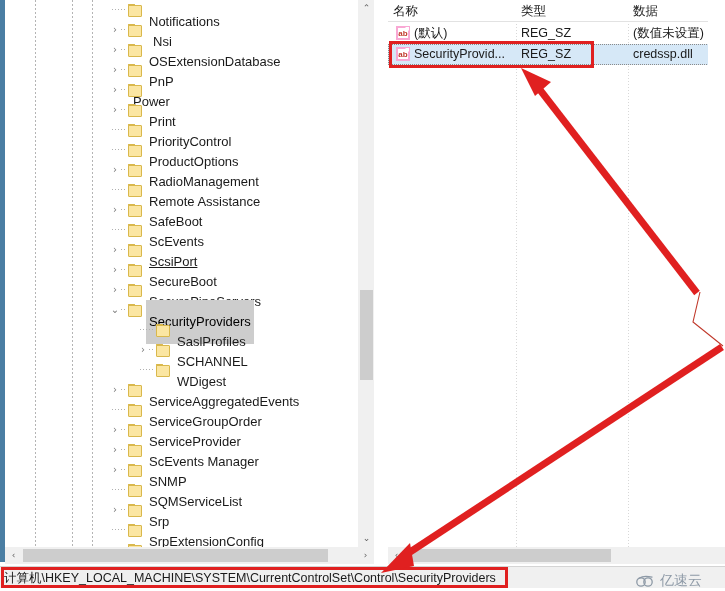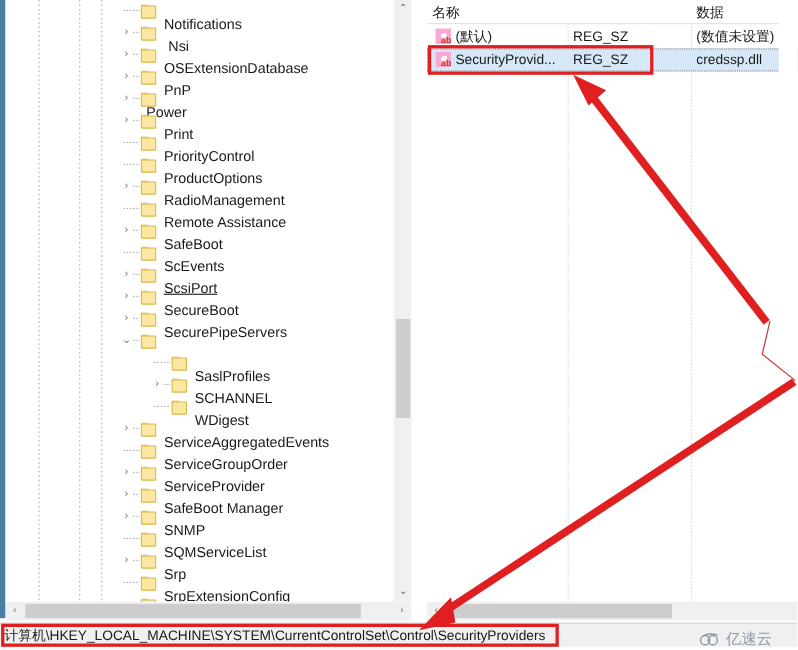--- a/index.html
+++ b/index.html
@@ -249,21 +249,21 @@
     height: 18px;
     line-height: 21px;
     white-space: nowrap;
     overflow: hidden;
   }
   .ab-icon {
     position: absolute;
     left: 8px; top: 3px;
     width: 14px; height: 14px;
     background: #ffffff;
-    border: 5px solid #f9a8d4;
+    border: 2px solid #f9a8d4;
     box-sizing: border-box;
     font-size: 8px;
     line-height: 12px;
     text-align: center;
     color: #c0392b;
     font-weight: bold;
     font-family: "Liberation Sans", sans-serif;
   }
   .ab-icon::after {
     content: "";
@@ -544,20 +544,21 @@
         </div>
         <div class="tree-row selected" style="top: 0px;">
           <div class="twisty" style="left: 103px;">⌄</div>
           <div class="elbow" style="left: 116px;">
             <i style="left: 0px; width: 6px;"></i>
           </div>
           <div class="folder" style="left: 123px;">
             <div class="ftab"></div>
             <div class="fbody"></div>
           </div>
+          <div class="label" style="left: 141px;">SecurityProviders</div>
         </div>
         <div class="tree-row" style="top: 0px;">
           <div class="elbow" style="left: 131px;">
             <i></i>
           </div>
           <div class="elbow" style="left: 144px;">
             <i style="left: 0px; width: 6px;"></i>
           </div>
           <div class="folder" style="left: 151px;">
             <div class="ftab"></div>
@@ -626,21 +627,21 @@
         </div>
         <div class="tree-row" style="top: 0px;">
           <div class="twisty" style="left: 103px;">›</div>
           <div class="elbow" style="left: 116px;">
             <i style="left: 0px; width: 6px;"></i>
           </div>
           <div class="folder" style="left: 123px;">
             <div class="ftab"></div>
             <div class="fbody"></div>
           </div>
-          <div class="label" style="left: 141px;">SafeBoot Manager</div>
+          <div class="label" style="left: 141px;">ScEvents Manager</div>
         </div>
         <div class="tree-row" style="top: 0px;">
           <div class="twisty" style="left: 103px;">›</div>
           <div class="elbow" style="left: 116px;">
             <i style="left: 0px; width: 6px;"></i>
           </div>
           <div class="folder" style="left: 123px;">
             <div class="ftab"></div>
             <div class="fbody"></div>
           </div>
@@ -706,20 +707,21 @@
     <div id="tree-hthumb"></div>
     <div class="hsb-arrow right">›</div>
   </div>
 
   <div id="values-pane">
     <div class="vsep" style="left:128px;"></div>
     <div class="vsep" style="left:240px;"></div>
 
     <div id="values-header">
       <div class="col" style="left:0px;width:128px;">名称</div>
+      <div class="col" style="left:128px;width:112px;">类型</div>
       <div class="col" style="left:240px;width:97px;">数据</div>
     </div>
 
     <div id="values-rows">
         <div class="val-row" style="top: 23px;">
           <div class="ab-icon">ab</div>
           <div class="val-cell" style="left: 26px; width: 100px;">(默认)</div>
           <div class="val-cell" style="left: 133px; width: 105px;">REG_SZ</div>
           <div class="val-cell" style="left: 245px; width: 92px;">(数值未设置)</div>
         </div>

